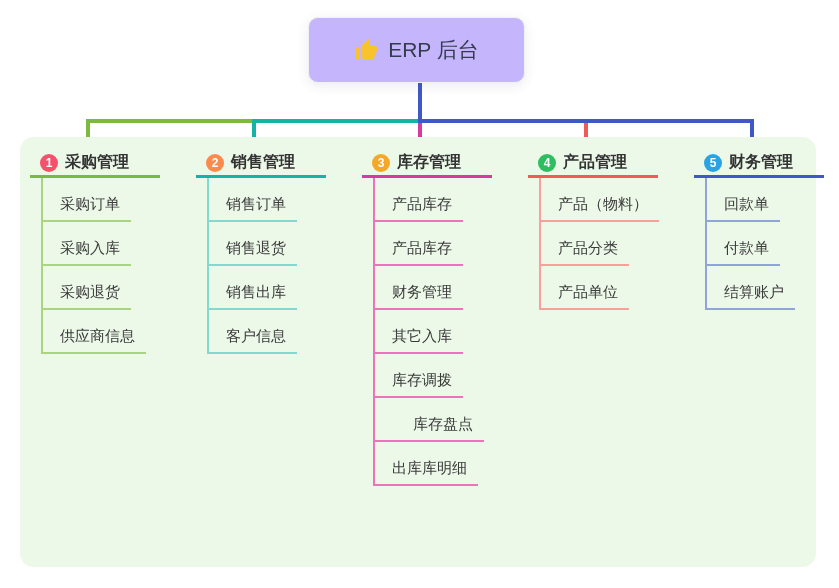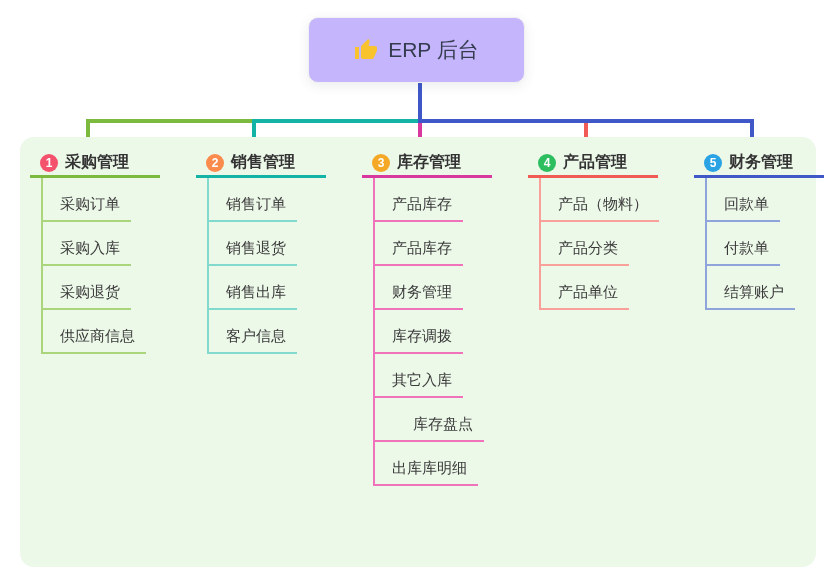--- a/index.html
+++ b/index.html
@@ -123,24 +123,24 @@
           <div class="child" style="border-bottom-color: rgb(239, 114, 186);">
             <span>产品库存</span>
           </div>
           <div class="child" style="border-bottom-color: rgb(239, 114, 186);">
             <span>产品库存</span>
           </div>
           <div class="child" style="border-bottom-color: rgb(239, 114, 186);">
             <span>财务管理</span>
           </div>
           <div class="child" style="border-bottom-color: rgb(239, 114, 186);">
-            <span>库存调拨</span>
+            <span>其它入库</span>
           </div>
           <div class="child" style="border-bottom-color: rgb(239, 114, 186);">
-            <span>其它入库</span>
+            <span>库存调拨</span>
           </div>
           <div class="child" style="border-bottom-color: rgb(239, 114, 186); padding-left: 38px;">
             <span>库存盘点</span>
           </div>
           <div class="child" style="border-bottom-color: rgb(239, 114, 186);">
             <span>出库库明细</span>
           </div>
         </div>
   </div>
       <div class="branch" style="left: 508px;">

